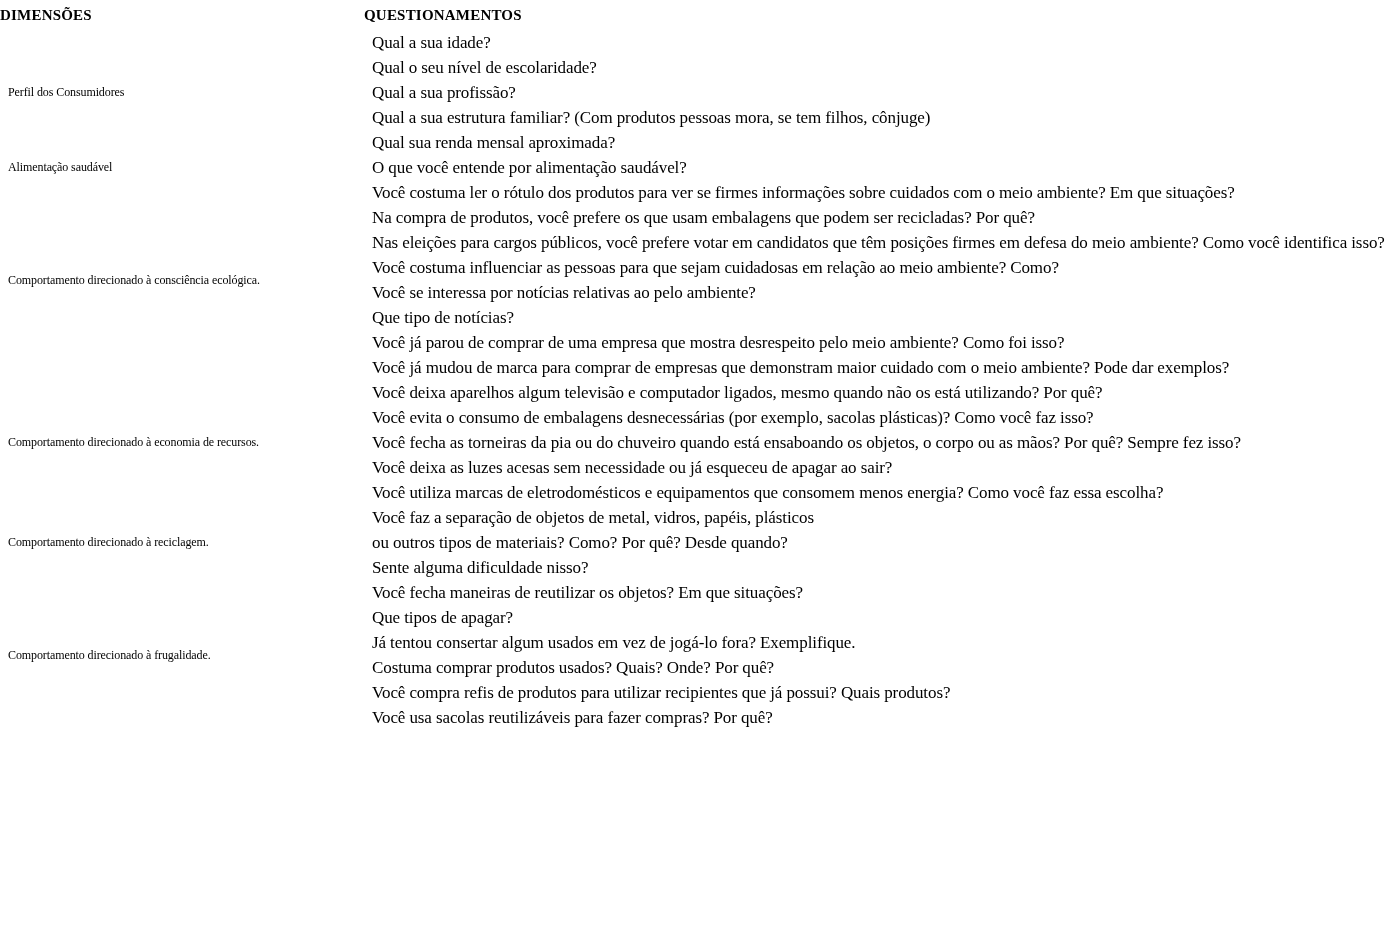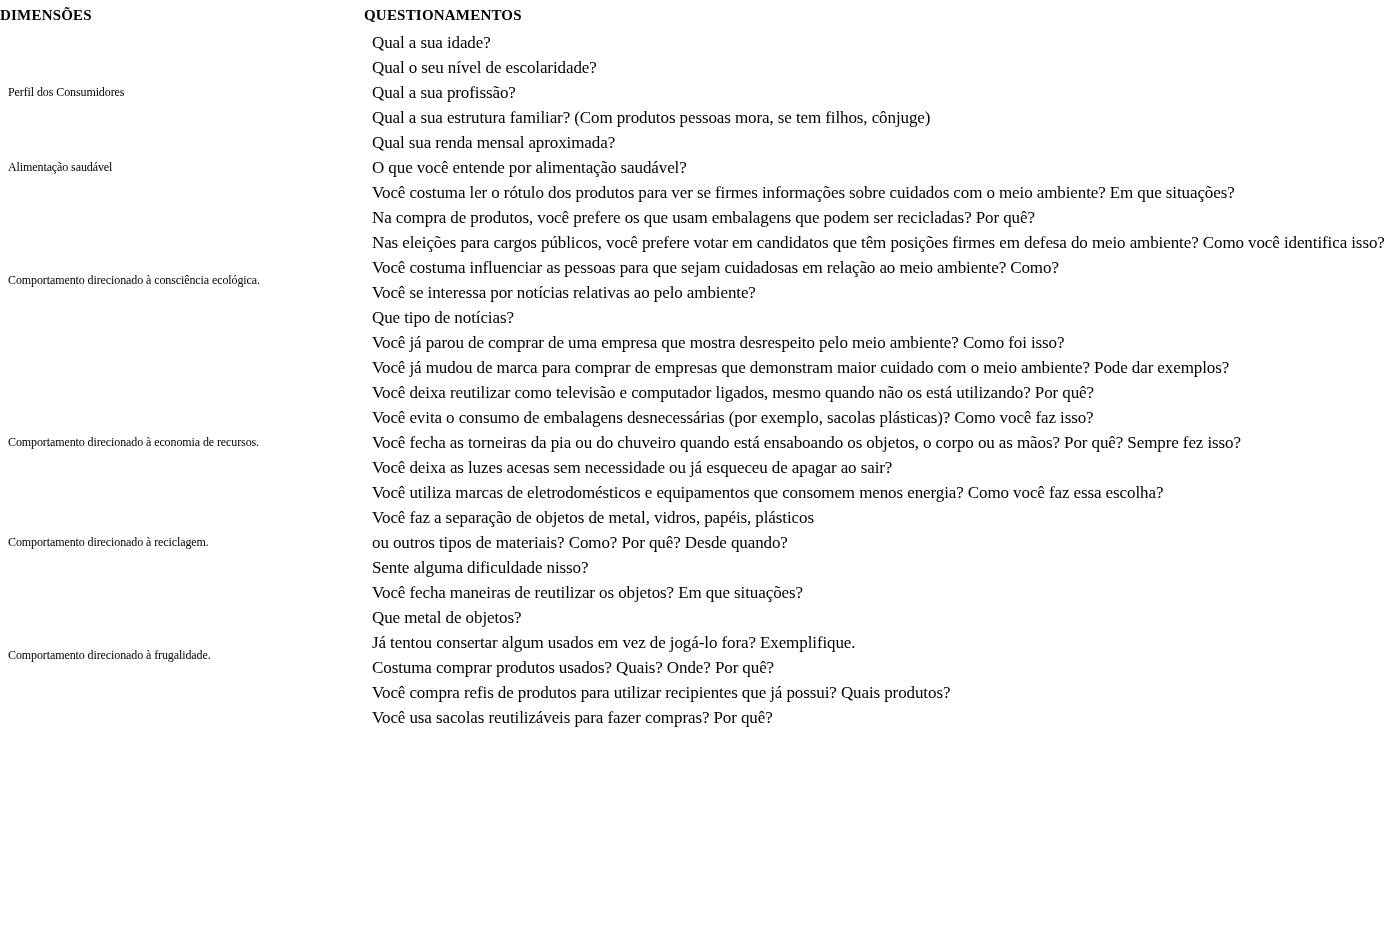--- a/index.html
+++ b/index.html
@@ -106,21 +106,21 @@
         <td class="q-cell">Que tipo de notícias?</td>
       </tr>
       <tr>
         <td class="q-cell">Você já parou de comprar de uma empresa que mostra desrespeito pelo meio ambiente? Como foi isso?</td>
       </tr>
       <tr>
         <td class="q-cell">Você já mudou de marca para comprar de empresas que demonstram maior cuidado com o meio ambiente? Pode dar exemplos?</td>
       </tr>
       <tr>
         <td class="dim-cell" rowspan="5">Comportamento direcionado à economia de recursos.</td>
-        <td class="q-cell">Você deixa reutilizar como televisão e computador ligados, mesmo quando não os está utilizando? Por quê?</td>
+        <td class="q-cell">Você deixa aparelhos algum televisão e computador ligados, mesmo quando não os está utilizando? Por quê?</td>
       </tr>
       <tr>
         <td class="q-cell">Você evita o consumo de embalagens desnecessárias (por exemplo, sacolas plásticas)? Como você faz isso?</td>
       </tr>
       <tr>
         <td class="q-cell">Você fecha as torneiras da pia ou do chuveiro quando está ensaboando os objetos, o corpo ou as mãos? Por quê? Sempre fez isso?</td>
       </tr>
       <tr>
         <td class="q-cell">Você deixa as luzes acesas sem necessidade ou já esqueceu de apagar ao sair?</td>
       </tr>
@@ -135,21 +135,21 @@
         <td class="q-cell">ou outros tipos de materiais? Como? Por quê? Desde quando?</td>
       </tr>
       <tr>
         <td class="q-cell">Sente alguma dificuldade nisso?</td>
       </tr>
       <tr>
         <td class="dim-cell" rowspan="6">Comportamento direcionado à frugalidade.</td>
         <td class="q-cell">Você fecha maneiras de reutilizar os objetos? Em que situações?</td>
       </tr>
       <tr>
-        <td class="q-cell">Que metal de objetos?</td>
+        <td class="q-cell">Que tipos de apagar?</td>
       </tr>
       <tr>
         <td class="q-cell">Já tentou consertar algum usados em vez de jogá-lo fora? Exemplifique.</td>
       </tr>
       <tr>
         <td class="q-cell">Costuma comprar produtos usados? Quais? Onde? Por quê?</td>
       </tr>
       <tr>
         <td class="q-cell">Você compra refis de produtos para utilizar recipientes que já possui? Quais produtos?</td>
       </tr>

